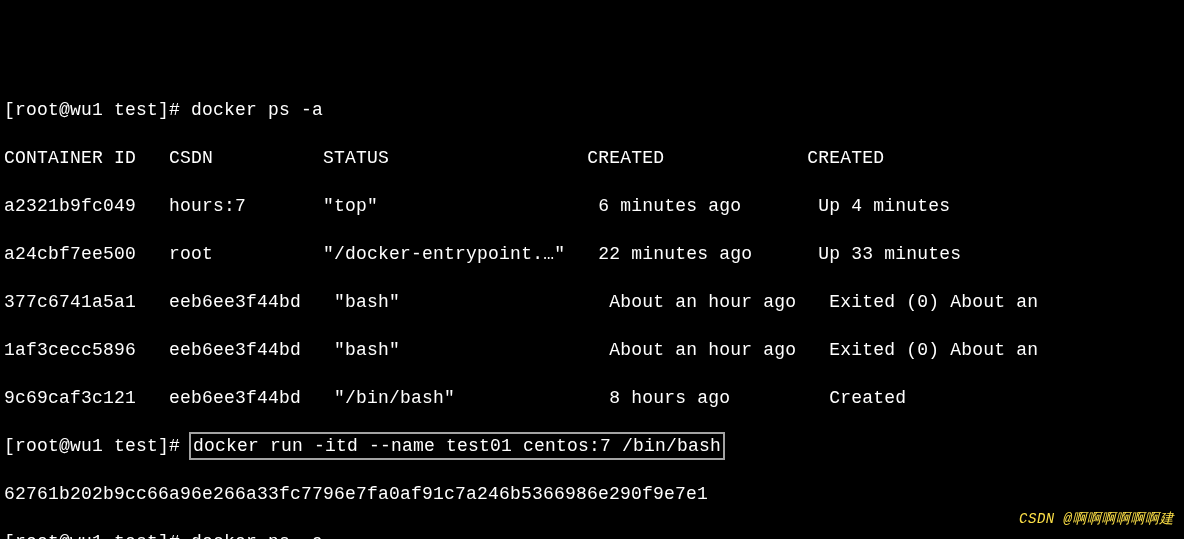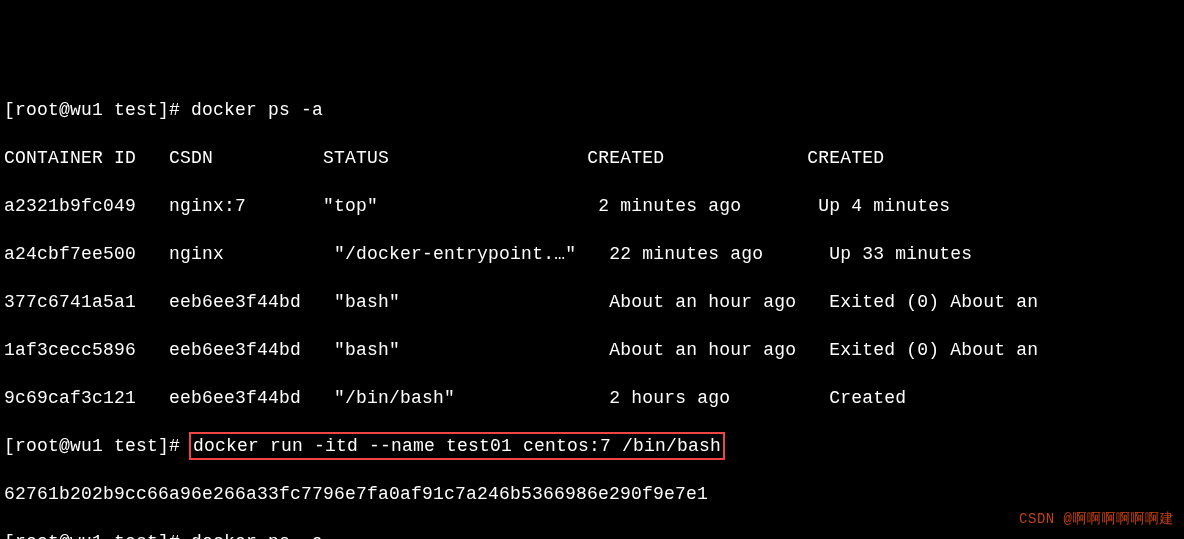--- a/index.html
+++ b/index.html
@@ -13,46 +13,47 @@
     width: 1184px;
     height: 539px;
     overflow: hidden;
     position: relative;
     white-space: pre;
     letter-spacing: 0.2px;
   }
   .line { white-space: pre; }
   .hl {
     display: inline-block;
-    border: 2px solid #ef4444;
+    border: 2px solid #a3a3a3;
     padding: 0 2px;
     margin: -2px -2px;
     position: relative;
   }
   .watermark {
     position: absolute;
     right: 10px;
     bottom: 8px;
-    color: #c2410c;
+    color: #fde047;
     font-size: 14px;
     letter-spacing: 0.5px;
+    font-style: italic;
   }
 </style>
 </head>
 <body>
 
 
 
 <div class="line"><span>[root@wu1 test]# </span><span>docker ps -a</span></div>
 <div class="line"><span>CONTAINER ID</span>   <span>CSDN</span>          <span>STATUS</span>                  <span>CREATED</span>             <span>CREATED</span></div>
-<div class="line"><span>a2321b9fc049</span>   <span>nginx:7</span>       <span>"top"</span>                    <span>2 minutes ago</span>       <span>Up 4 minutes</span></div>
-<div class="line"><span>a24cbf7ee500</span>   <span>nginx</span>          <span>"/docker-entrypoint.…"</span>   <span>22 minutes ago</span>      <span>Up 33 minutes</span></div>
+<div class="line"><span>a2321b9fc049</span>   <span>hours:7</span>       <span>"top"</span>                    <span>6 minutes ago</span>       <span>Up 4 minutes</span></div>
+<div class="line"><span>a24cbf7ee500</span>   <span>root</span>          <span>"/docker-entrypoint.…"</span>   <span>22 minutes ago</span>      <span>Up 33 minutes</span></div>
 <div class="line"><span>377c6741a5a1</span>   <span>eeb6ee3f44bd</span>   <span>"bash"</span>                   <span>About an hour ago</span>   <span>Exited (0) About an</span></div>
 <div class="line"><span>1af3cecc5896</span>   <span>eeb6ee3f44bd</span>   <span>"bash"</span>                   <span>About an hour ago</span>   <span>Exited (0) About an</span></div>
-<div class="line"><span>9c69caf3c121</span>   <span>eeb6ee3f44bd</span>   <span>"/bin/bash"</span>              <span>2 hours ago</span>         <span>Created</span></div>
+<div class="line"><span>9c69caf3c121</span>   <span>eeb6ee3f44bd</span>   <span>"/bin/bash"</span>              <span>8 hours ago</span>         <span>Created</span></div>
 <div class="line"><span>[root@wu1 test]# </span><span class="hl"><span>docker run -itd --name test01 centos:7 /bin/bash</span></span></div>
 <div class="line">62761b202b9cc66a96e266a33fc7796e7fa0af91c7a246b5366986e290f9e7e1</div>
 <div class="line"><span>[root@wu1 test]# </span><span>docker ps -a</span></div>
 
 
 
 
 
 
 

